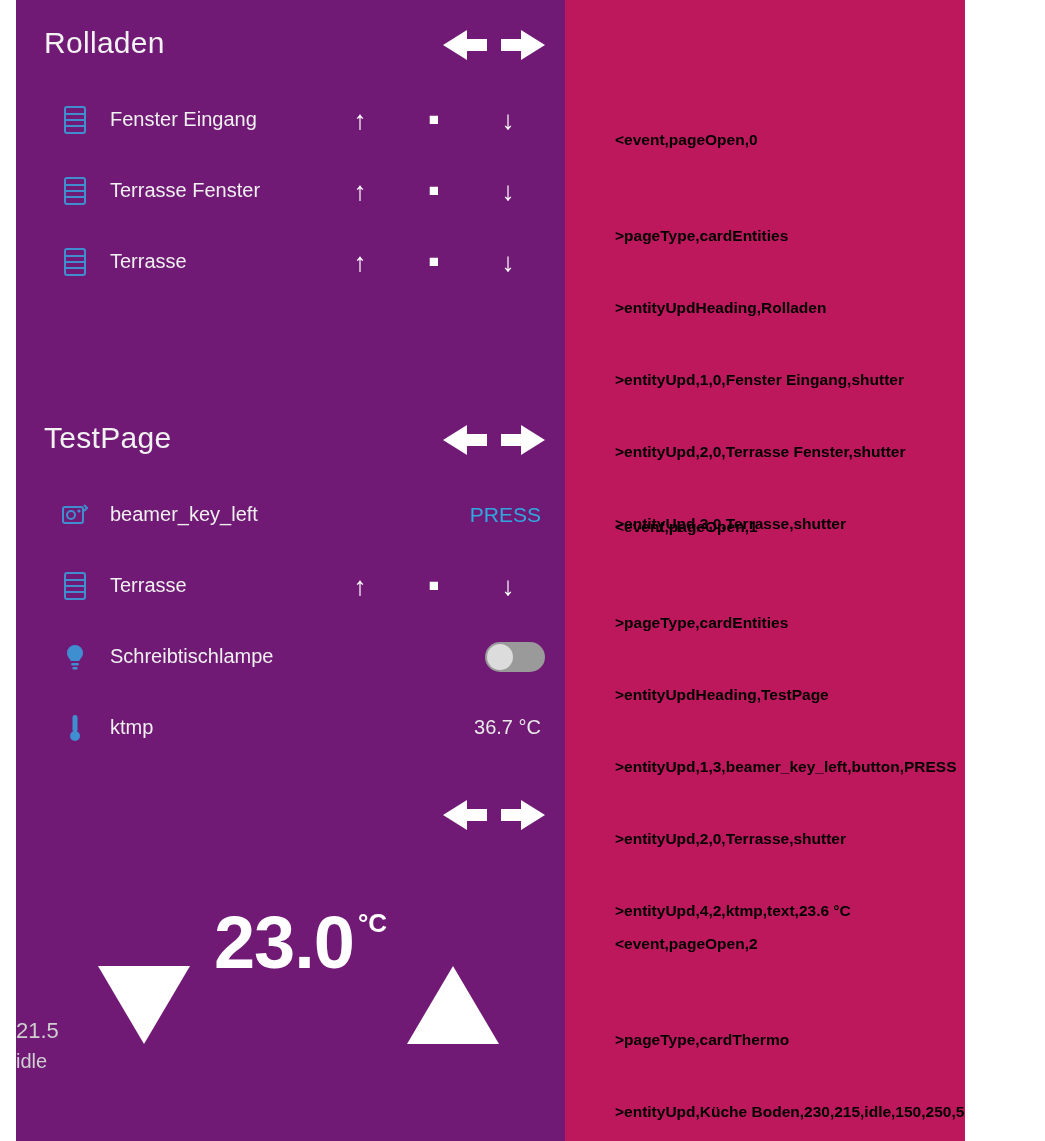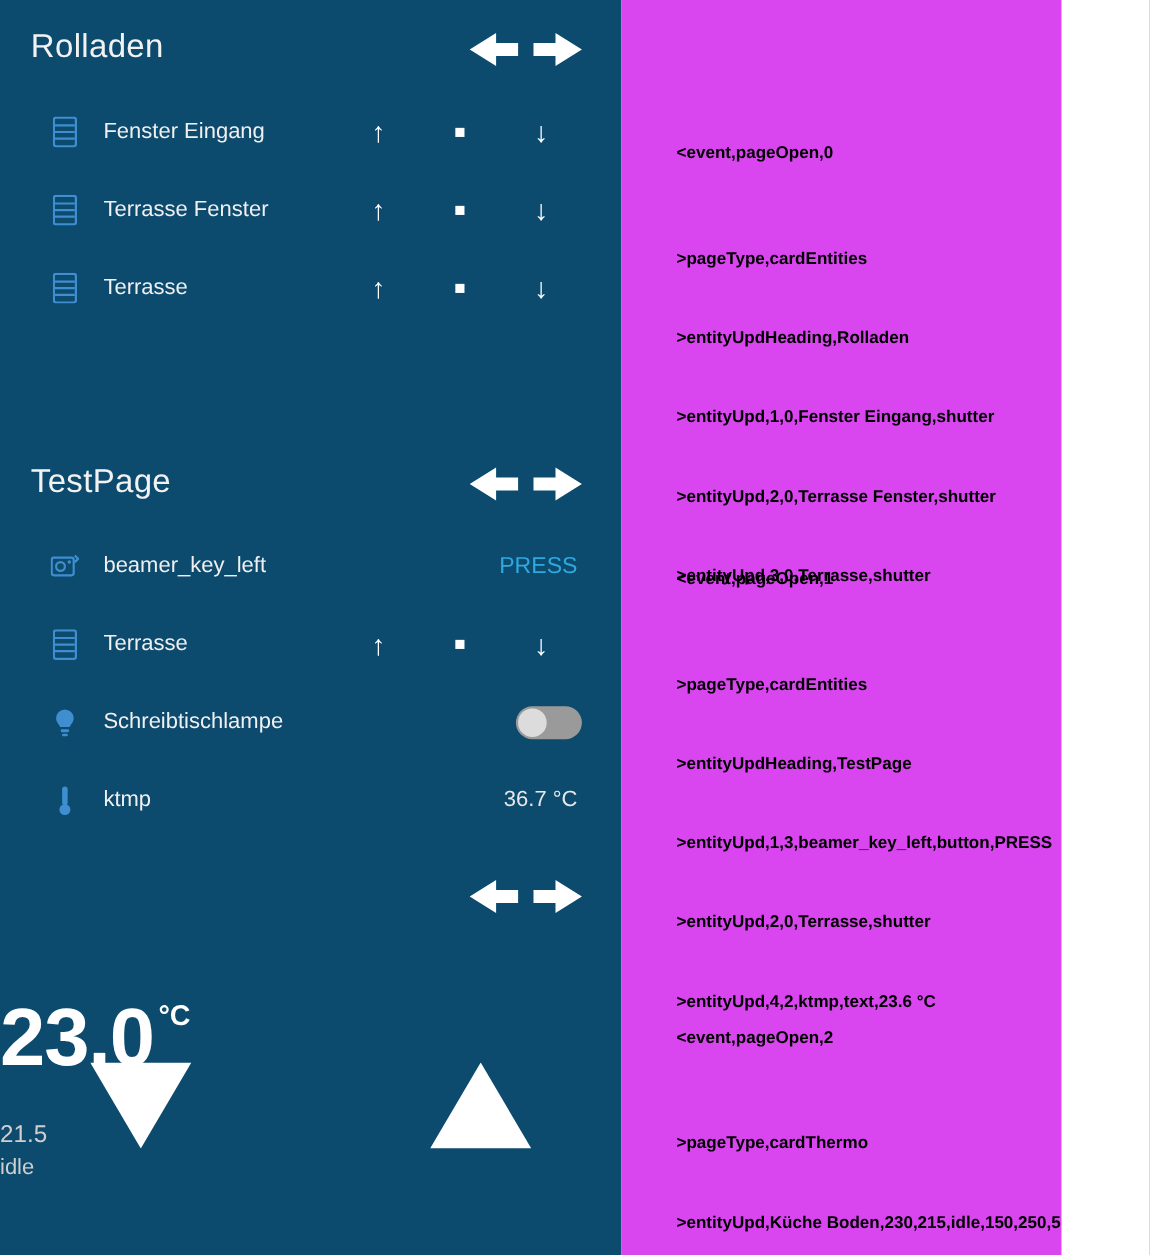--- a/index.html
+++ b/index.html
@@ -16,25 +16,25 @@
   }
   .root {
     position: relative;
     width: 1045px;
     height: 1141px;
     background: #ffffff;
   }
   
   .device {
     position: absolute;
-    left: 0;
+    left: 16px;
     top: 0;
     width: 565px;
     height: 1141px;
-    background: #0c4a6e;
+    background: #701a75;
     color: #ffffff;
     overflow: hidden;
   }
   .panel {
     position: absolute;
     left: 0;
     width: 565px;
   }
   .panel-rolladen { top: 0; height: 395px; }
   .panel-testpage { top: 395px; height: 375px; }
@@ -148,21 +148,21 @@
   
   .thermo-body {
     position: relative;
     height: 293px;
   }
   .thermo-temp {
     position: absolute;
     left: 0;
     top: 52px;
     width: 565px;
-    text-align: left;
+    text-align: center;
   }
   .thermo-temp .big {
     font-size: 74px;
     font-weight: bold;
     letter-spacing: -1px;
   }
   .thermo-temp .unit {
     font-size: 26px;
     font-weight: bold;
     vertical-align: top;
@@ -194,21 +194,21 @@
   .tri.down { left: 82px; top: 118px; }
   .tri.up   { right: 82px; top: 118px; }
 
   
   .logs {
     position: absolute;
     left: 565px;
     top: 0;
     width: 400px;
     height: 1141px;
-    background: #d946ef;
+    background: #be185d;
     color: #000000;
   }
   .log-block {
     position: absolute;
     left: 50px;
     font-size: 15.5px;
     font-weight: bold;
     line-height: 24px;
     white-space: pre;
   }

